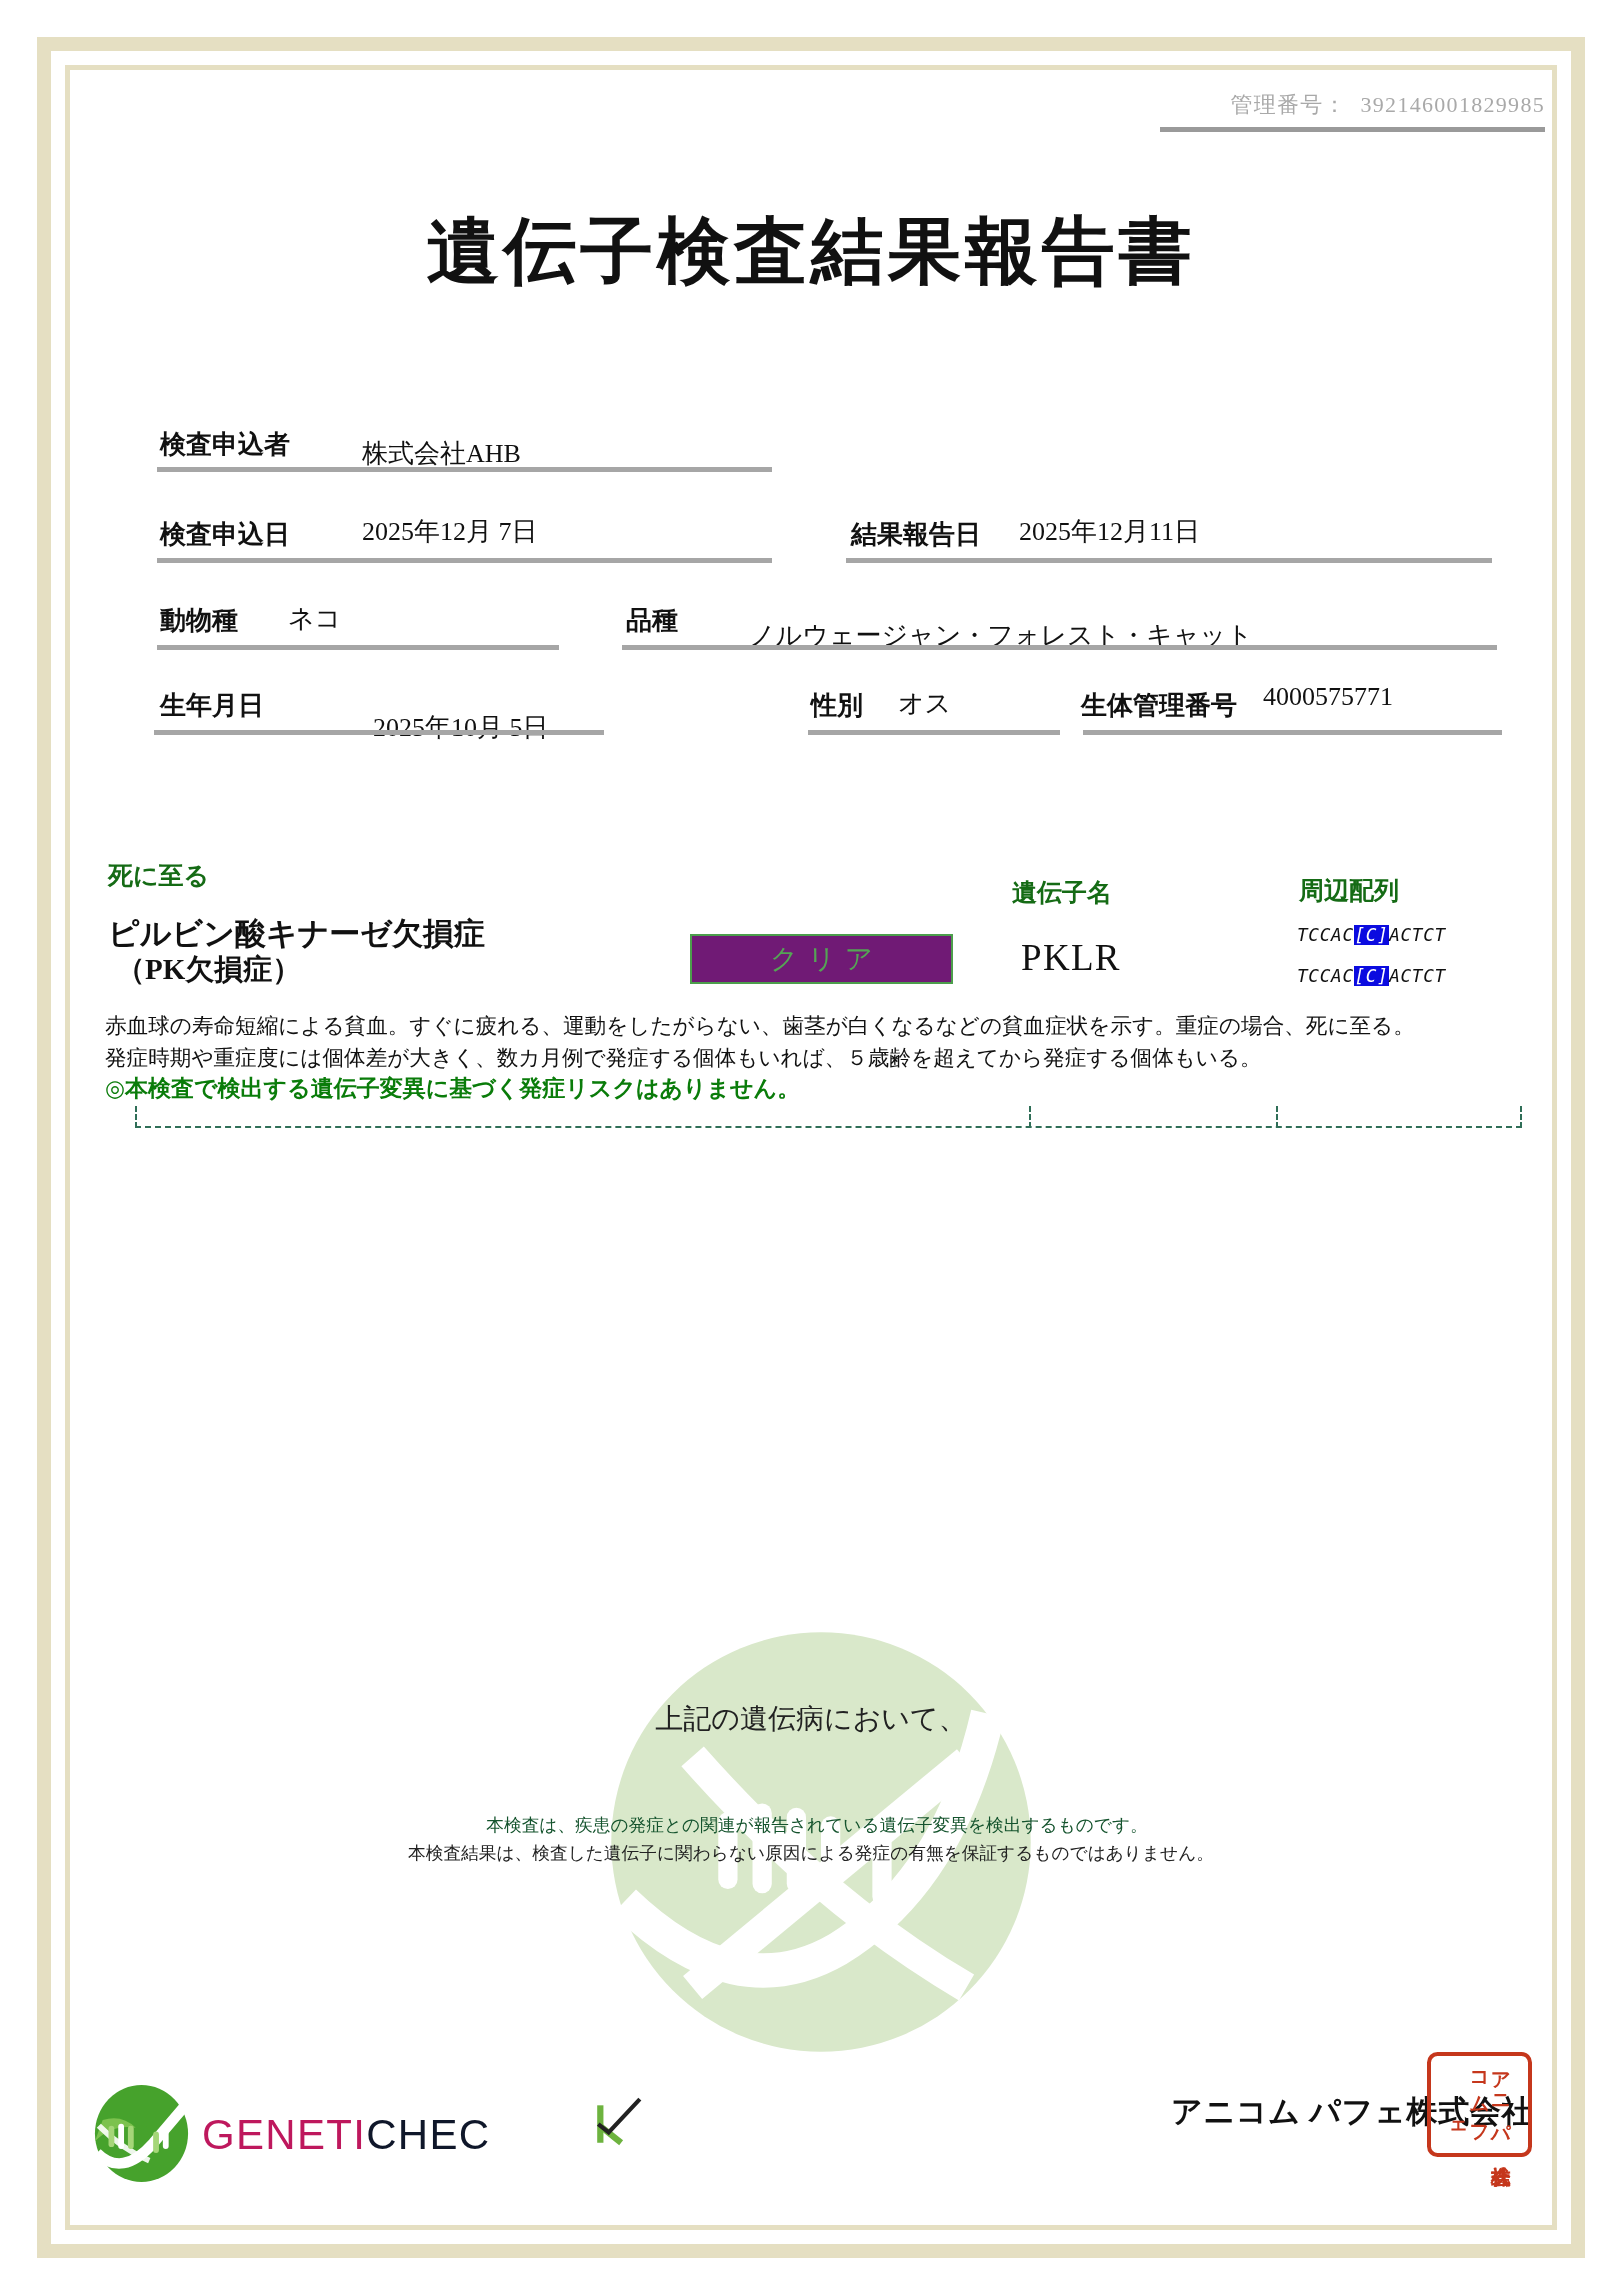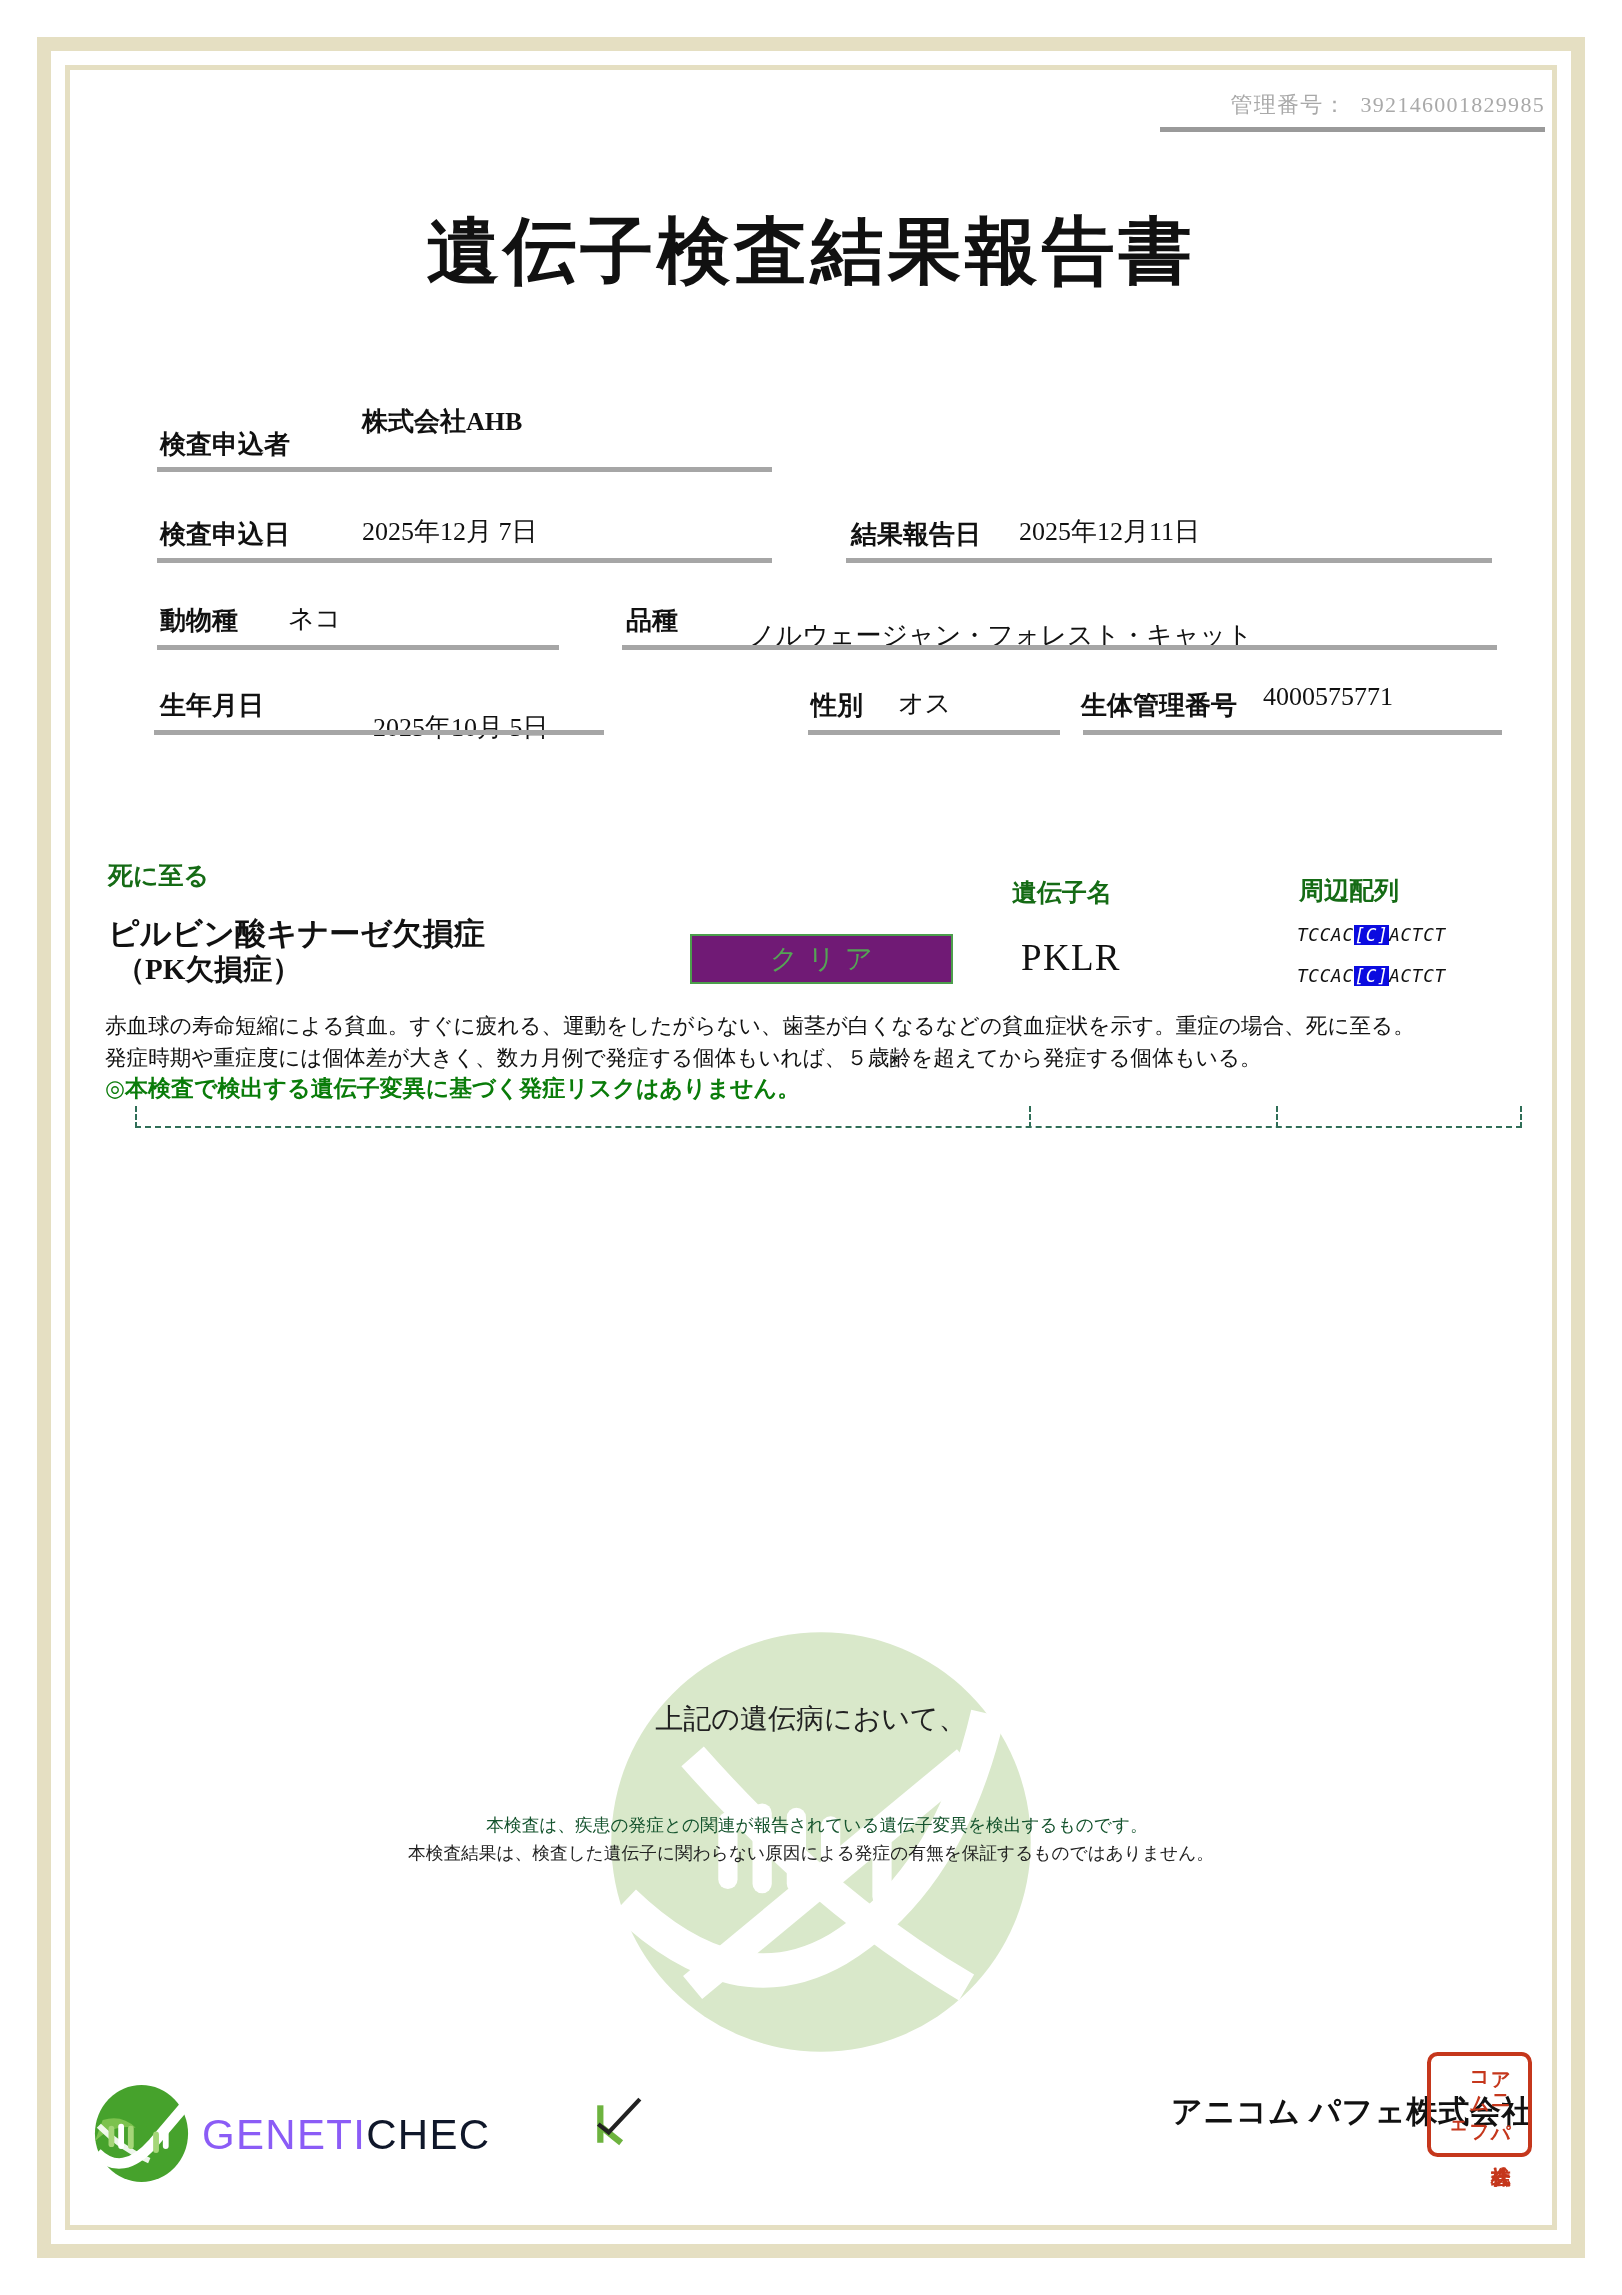--- a/index.html
+++ b/index.html
@@ -21,21 +21,21 @@
   
   .title { position:absolute; top:203px; left:0; width:100%; text-align:center;
            font-size:73px; font-weight:600; letter-spacing:3.9px; }
 
   
   .lbl { position:absolute; font-size:26px; font-weight:700; white-space:nowrap; }
   .val { position:absolute; font-size:26px; font-weight:500; white-space:nowrap; }
   .bar { position:absolute; height:5.2px; background:#a6a6a6; }
 
   .r1-label { top:427px; left:160px; }
-  .r1-value { top:404px; left:362px;font-weight:bold; }
+  .r1-value { top:436px; left:362px; }
   .r1-bar   { top:467px; left:157px; width:615px; }
 
   .r2-label  { top:517px; left:160px; }
   .r2-value  { top:514px; left:362px; }
   .r2-bar    { top:558px; left:157px; width:615px; }
   .r2b-label { top:517px; left:851px; }
   .r2b-value { top:514px; left:1019px; }
   .r2b-bar   { top:558px; left:846px; width:646px; }
 
   .r3-label  { top:603px; left:160px; }
@@ -97,21 +97,21 @@
     font-family:"Liberation Sans","DejaVu Sans",sans-serif; font-size:28px; color:#222; }
   .fine-1 { position:absolute; top:1813px; left:6px; width:100%; text-align:center; z-index:1;
     font-family:Liberation Sans, sans-serif; font-size:17.7px; color:#14532d; }
   .fine-2 { position:absolute; top:1841px; left:0; width:100%; text-align:center; z-index:1;
     font-family:"Liberation Sans","DejaVu Sans",sans-serif; font-size:17.7px; color:#222; }
 
   
   .logo-mark { position:absolute; left:92px; top:2085px; width:99px; height:97px; }
   .logo-text { position:absolute; left:202px; top:2111px; z-index:2;
     font-family:"Liberation Sans","DejaVu Sans",sans-serif; font-size:42px; font-weight:500; letter-spacing:1.3px; white-space:nowrap; }
-  .logo-text .dark { color:#8b5cf6; }
+  .logo-text .dark { color:#be185d; }
   .logo-text .green { color:#0f172a; }
   .logo-check { position:absolute; left:592px; top:2097px; width:52px; height:52px; z-index:1; }
 
   .company-name { position:absolute; left:1171px; top:2091px; font-size:31px; font-weight:700;
     letter-spacing:0.7px; white-space:nowrap; z-index:1; }
 
   .seal { position:absolute; left:1427px; top:2052px; width:105px; height:105px; z-index:2;
     border:4.6px solid #c5371c; border-radius:10.5px; background:rgba(255,255,255,0.0);
     display:flex; justify-content:center; align-items:center; }
   .seal-inner { writing-mode:vertical-rl; text-orientation:upright; color:#c5371c;

